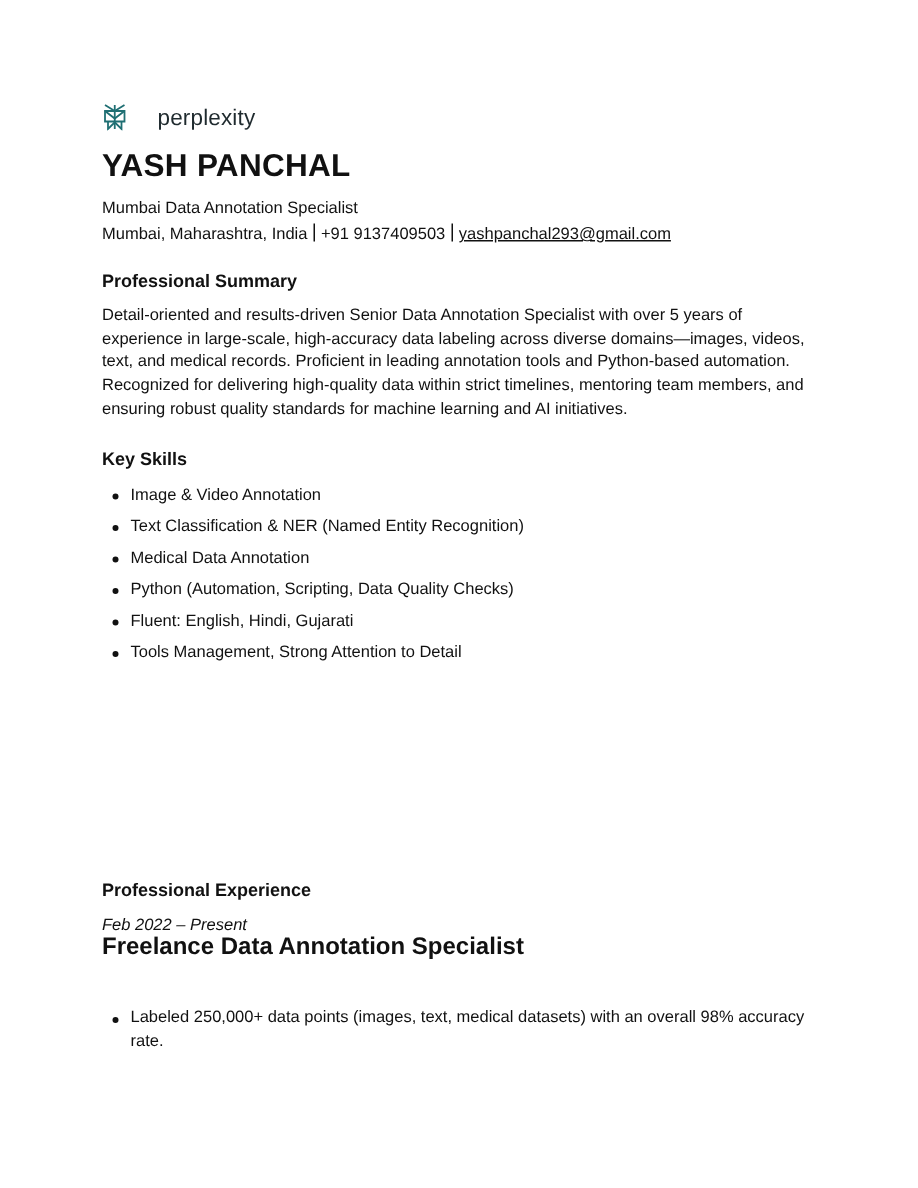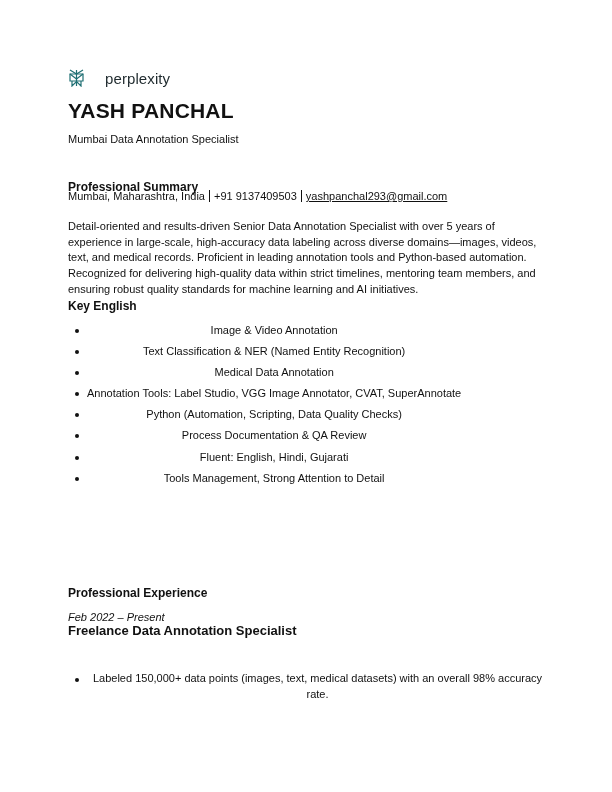--- a/index.html
+++ b/index.html
@@ -6,31 +6,31 @@
     body {
       width: 612px; height: 792px; position: relative; overflow: hidden;
       font-family: "Liberation Sans", sans-serif; color: #111111;
     }
     .page { position: absolute; left: 68px; top: 0; width: 480px; }
     .logo { position: absolute; top: 69px; left: 0; display: flex; align-items: center; gap: 20px; }
     .logo svg { width: 17px; height: 18px; display: block; }
     .logo-text { font-size: 15px; color: #1f2a2e; letter-spacing: 0.1px; }
     .name { position: absolute; top: 99px; left: 0; font-size: 21px; font-weight: bold; letter-spacing: 0.2px; text-align: right; }
     .subtitle { position: absolute; top: 133px; left: 0; font-size: 11px; }
-    .contact { position: absolute; top: 149px; left: 0; font-size: 11px; white-space: nowrap; margin-top: 41px; }
+    .contact { position: absolute; top: 149px; left: 0; font-size: 11px; white-space: nowrap; }
     .contact .sep { display: inline-block; width: 1px; height: 12px; background: #111; vertical-align: -2px; margin: 0 4px; }
     .contact a { color: #111; text-decoration: underline; }
     .h2 { position: absolute; left: 0; font-size: 12px; font-weight: bold; }
-    .para { position: absolute; left: 0; width: 480px; font-size: 11px; line-height: 15.7px; margin-top: 16px; }
+    .para { position: absolute; left: 0; width: 480px; font-size: 11px; line-height: 15.7px; }
     ul.bul { position: absolute; left: 0; margin: 0; padding: 0; list-style: none; font-size: 11px; }
-    ul.bul li { position: relative; padding-left: 19px; height: 21.1px; line-height: 14px; text-align: center; }
+    ul.bul li { position: relative; padding-left: 19px; height: 21.1px; line-height: 14px; }
     ul.bul li::before { content: ""; position: absolute; left: 7px; top: 6px; width: 4px; height: 4px; border-radius: 50%; background: #111; }
     ul.exp li { height: auto; line-height: 15.7px; margin-bottom: 7px; }
     ul.exp li::before { top: 6.5px; }
-    .h3 { position: absolute; left: 0; font-size: 13px; font-weight: bold; }
+    .h3 { position: absolute; left: 0; font-size: 16px; font-weight: bold; }
     .dates { position: absolute; left: 0; font-size: 11px; font-style: italic; }
   </style>
 </head>
 <body>
 
 <div class="page">
 
   <div class="logo">
     <svg viewBox="0 0 17 18" fill="none" stroke="#1f6f73" stroke-width="1.2">
       <path d="M8.5 1 V17"></path>
@@ -44,32 +44,30 @@
 
   <div class="name">YASH PANCHAL</div>
   <div class="subtitle">Mumbai Data Annotation Specialist</div>
   <div class="contact">
     <span>Mumbai, Maharashtra, India</span><span class="sep"></span><span>+91 9137409503</span><span class="sep"></span><a>yashpanchal293@gmail.com</a>
   </div>
 
   <div class="h2" style="top:180px;">Professional Summary</div>
   <div class="para" style="top:203px;">Detail-oriented and results-driven Senior Data Annotation Specialist with over 5 years of experience in large-scale, high-accuracy data labeling across diverse domains—images, videos, text, and medical records. Proficient in leading annotation tools and Python-based automation. Recognized for delivering high-quality data within strict timelines, mentoring team members, and ensuring robust quality standards for machine learning and AI initiatives.</div>
 
-  <div class="h2" style="top:299px;">Key English</div>
+  <div class="h2" style="top:299px;">Key Skills</div>
   <ul class="bul" style="top:323px;">
     <li>Image &amp; Video Annotation</li>
     <li>Text Classification &amp; NER (Named Entity Recognition)</li>
     <li>Medical Data Annotation</li>
-    <li>Annotation Tools: Label Studio, VGG Image Annotator, CVAT, SuperAnnotate</li>
     <li>Python (Automation, Scripting, Data Quality Checks)</li>
-    <li>Process Documentation &amp; QA Review</li>
     <li>Fluent: English, Hindi, Gujarati</li>
     <li>Tools Management, Strong Attention to Detail</li>
   </ul>
 
   <div class="h2" style="top:586px;">Professional Experience</div>
 
   <div class="h3" style="top:623px;">Freelance Data Annotation Specialist</div>
   <div class="dates" style="top:611px;font-style:italic;">Feb 2022 – Present</div>
   <ul class="bul exp" style="top:671px; width:480px;">
-    <li>Labeled 150,000+ data points (images, text, medical datasets) with an overall 98% accuracy rate.</li>
+    <li>Labeled 250,000+ data points (images, text, medical datasets) with an overall 98% accuracy rate.</li>
   </ul>
 </div>
 
 </body></html>

